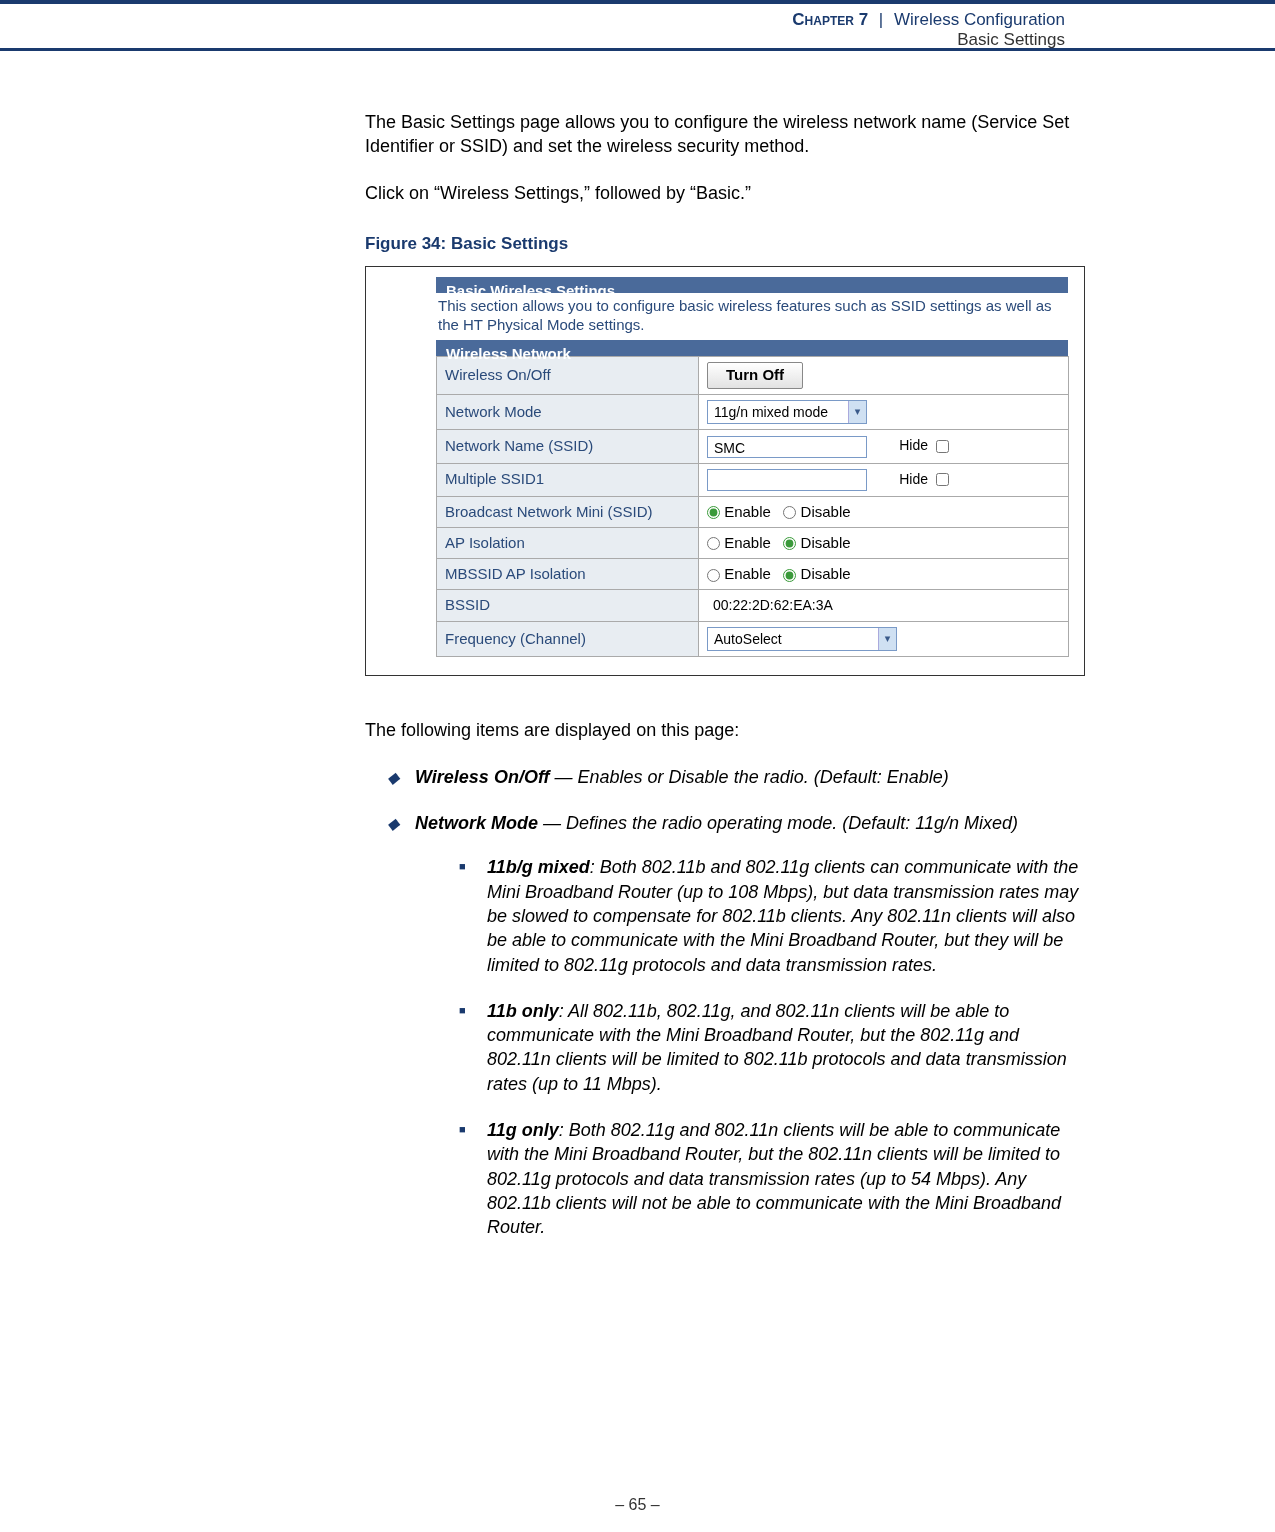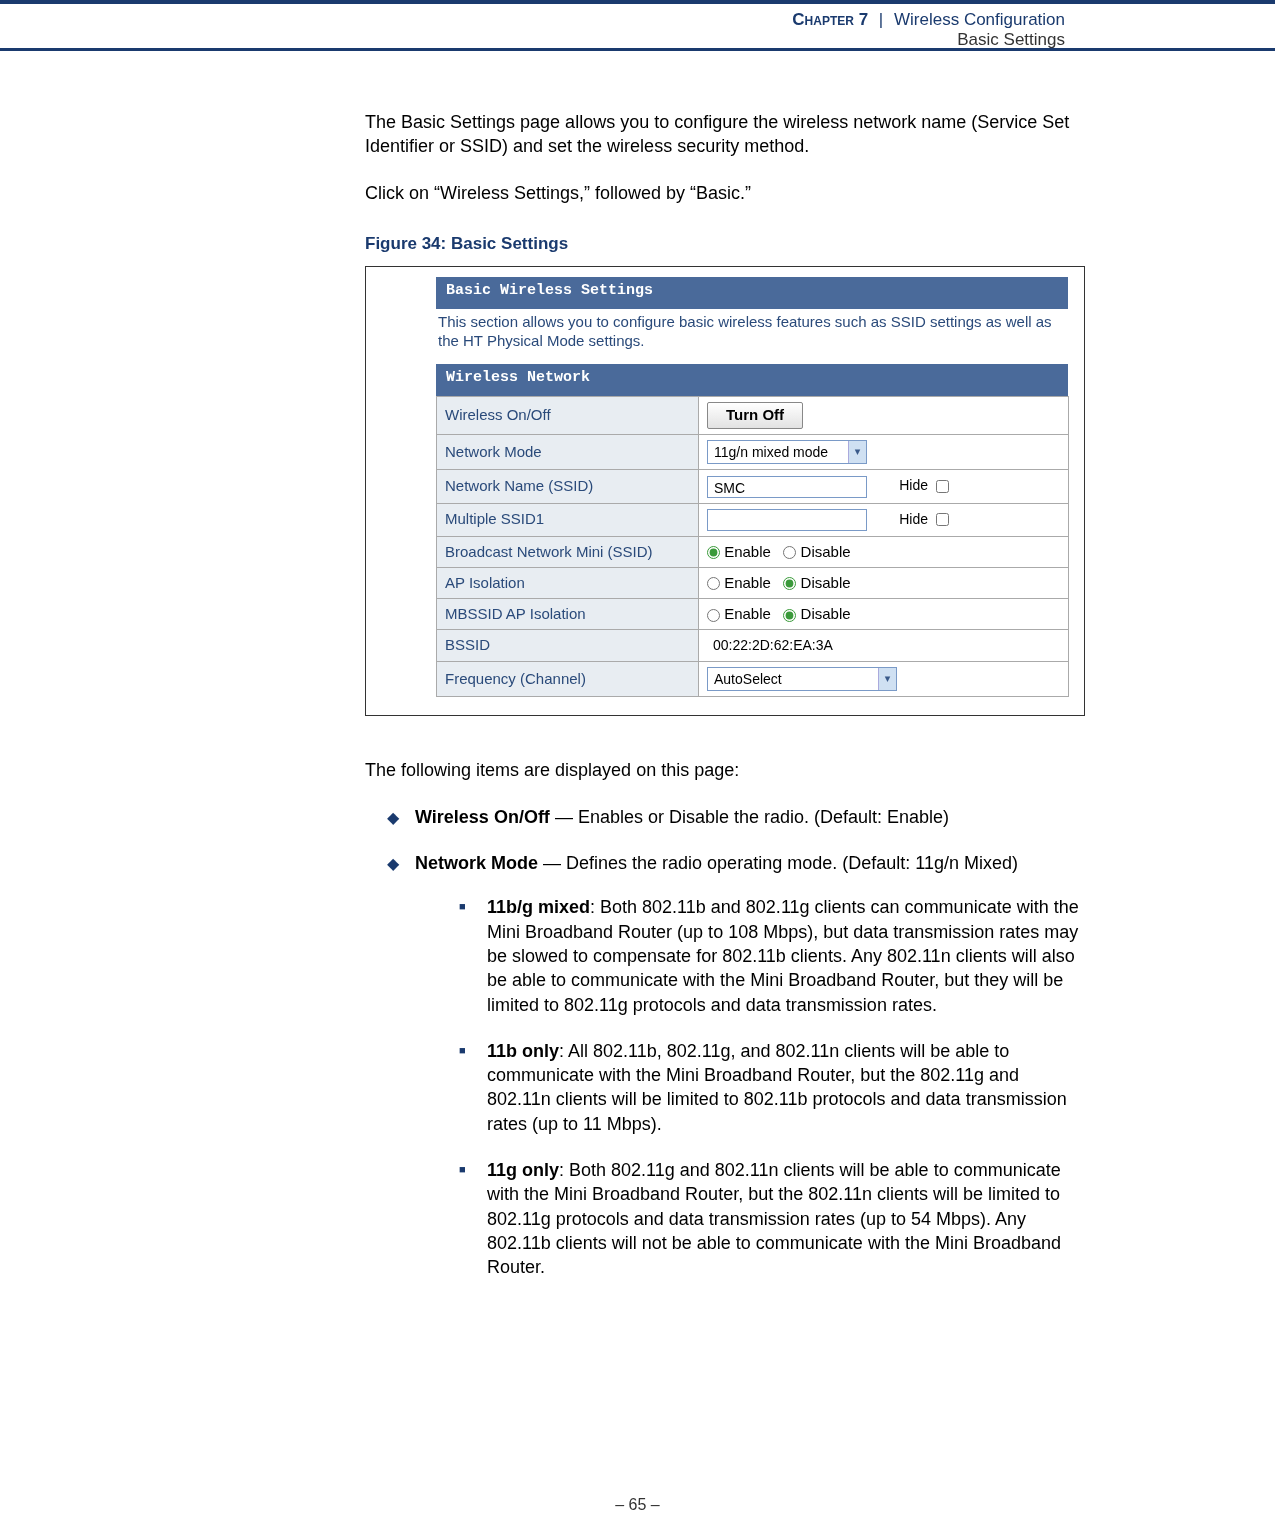--- a/index.html
+++ b/index.html
@@ -52,32 +52,31 @@
       margin-bottom: 42px;
       font-family: Arial, sans-serif;
       font-size: 15px;
     }
     .panel-header {
       background: #4a6a9a;
       color: #fff;
       font-weight: bold;
       padding: 4px 10px 4px 10px;
       font-size: 15px;
-      height: 32px;
+      height: 16px;
       margin-left: 70px;
       margin-right: 16px;
-      font-family: Liberation Mono, monospace;
     }
     .panel-header.first { margin-top: 10px; }
     .panel-sub {
       margin-left: 72px;
       margin-right: 20px;
       color: #2a4a7a;
       font-size: 15px;
-      padding: 4px 0 14px 0;
+      padding: 4px 0 6px 0;
       line-height: 1.25;
     }
     .form-table {
       margin-left: 70px;
       margin-right: 16px;
       border-collapse: collapse;
       width: 633px;
     }
     .form-table td {
       border: 1px solid #aaa;
@@ -137,21 +136,21 @@
       vertical-align: middle;
     }
     .chk { vertical-align: middle; margin-left: 4px; }
     .hide-lbl { font-size: 14px; color: #000; margin-left: 28px; }
     .radio { vertical-align: middle; }
     .radio-dot { accent-color: #3a9a3a; }
     .bssid-val { color: #000; font-size: 14px; padding-left: 6px; }
 
     
     .items-intro { margin-top: 10px; margin-bottom: 22px; }
-    .diamond-list { list-style: none; padding-left: 22px; }
+    .diamond-list { list-style: none; padding-left: 22px; font-style: italic; }
     .diamond-list > li { position: relative; margin-bottom: 22px; padding-left: 28px; }
     .diamond-list > li::before {
       content: "◆";
       color: #1a3a6e;
       position: absolute;
       left: 0;
       top: 2px;
       font-size: 16px;
     }
     .bold { font-weight: bold; }

